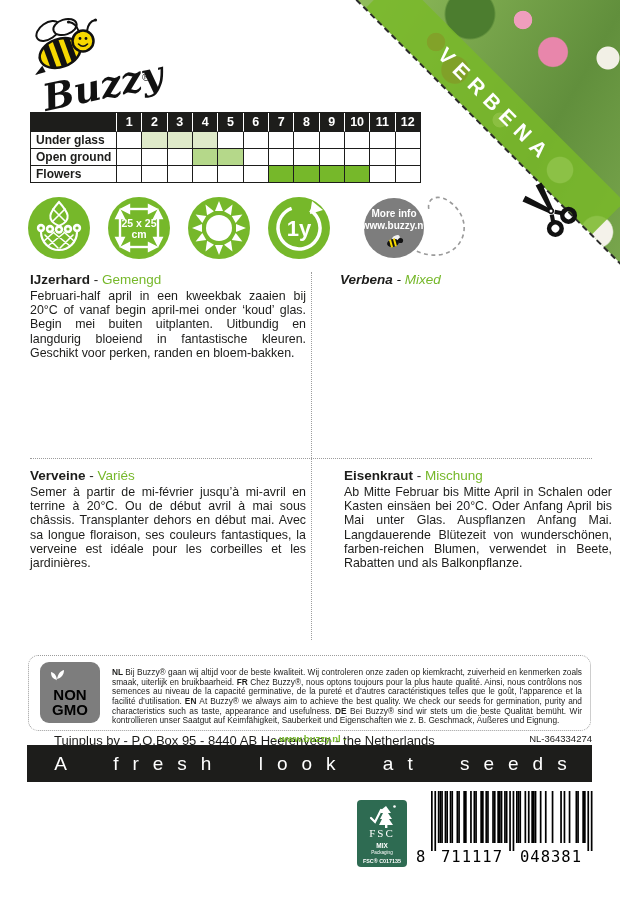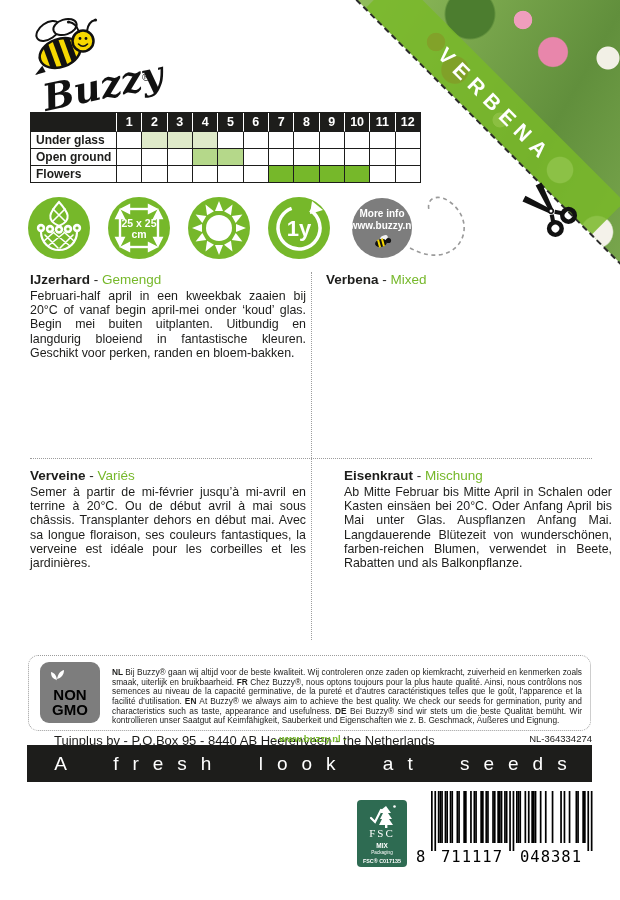--- a/index.html
+++ b/index.html
@@ -43,21 +43,21 @@
        align-items:center;justify-content:center;background:#fff;}
   .cal-head .cal-label{background:#1d1d1b;height:19px;border-right:1px solid #fff;}
   .cal-head .cal-cell{background:#1d1d1b;color:#fff;font-weight:bold;font-size:12.5px;
        height:19px;border-right:1px solid #fff;border-bottom:1px solid #1d1d1b;}
   .cal-head .cal-cell:last-child{border-right:1px solid #1d1d1b;}
 
   
   .circle{position:absolute;width:62px;height:62px;border-radius:50%;background:#76b82a;
           display:flex;flex-direction:column;align-items:center;justify-content:center;}
   .circle.gray{background:#7d7d7d;width:60px;height:60px;color:#fff;font-weight:bold;
-          font-size:10px;line-height:12px;text-align:center;}
+          font-size:10px;line-height:12px;text-align:center;margin-left:12px;}
   .flight{position:absolute;left:398px;top:178px;width:90px;height:95px;}
 
   
   .desc{position:absolute;}
   .desc h3{margin:0 0 2px 0;font-size:13.5px;font-weight:bold;}
   .desc h3 .sep{font-weight:normal;color:#1d1d1b;}
   .desc h3 .variety{font-weight:normal;color:#76b82a;}
   .desc p{margin:0;font-size:12.4px;line-height:14.2px;text-align:justify;}
   .vsep{position:absolute;left:311px;top:272px;height:368px;border-left:1.6px dotted #9c9c9c;}
   .hsep{position:absolute;left:30px;top:458px;width:562px;border-top:1.6px dotted #9c9c9c;}
@@ -298,21 +298,21 @@
       <rect x="6" y="5" width="2" height="8" fill="#f6d800" transform="rotate(-15 9 9)"></rect>
       <rect x="10" y="5" width="2" height="8" fill="#f6d800" transform="rotate(-15 9 9)"></rect>
       <circle cx="16.5" cy="6.5" r="2.6" fill="#111"></circle>
     </svg>
   </div>
 
   <section class="desc" style="left:30px;top:272px;width:276px;">
     <h3><b>IJzerhard</b> <span class="sep">-</span> <span class="variety">Gemengd</span></h3>
     <p>Februari-half april in een kweekbak zaaien bij 20°C of vanaf begin april-mei onder ‘koud’ glas. Begin mei buiten uitplanten. Uitbundig en langdurig bloeiend in fantastische kleuren. Geschikt voor perken, randen en bloem-bakken.</p>
   </section>
-  <section class="desc" style="left:326px;top:272px;width:268px;">
+  <section class="desc" style="left:340px;top:272px;width:268px;font-style:italic;">
     <h3><b>Verbena</b> <span class="sep">-</span> <span class="variety">Mixed</span></h3>
   </section>
   <section class="desc" style="left:30px;top:468px;width:276px;">
     <h3><b>Verveine</b> <span class="sep">-</span> <span class="variety">Variés</span></h3>
     <p>Semer à partir de mi-février jusqu’à mi-avril en terrine à 20°C. Ou de début avril à mai sous châssis. Transplanter dehors en début mai. Avec sa longue floraison, ses couleurs fantastiques, la verveine est idéale pour les corbeilles et les jardinières.</p>
   </section>
   <section class="desc" style="left:344px;top:468px;width:268px;">
     <h3><b>Eisenkraut</b> <span class="sep">-</span> <span class="variety">Mischung</span></h3>
     <p>Ab Mitte Februar bis Mitte April in Schalen oder Kasten einsäen bei 20°C. Oder Anfang April bis Mai unter Glas. Auspflanzen Anfang Mai. Langdauerende Blütezeit von wunderschönen, farben-reichen Blumen, verwendet in Beete, Rabatten und als Balkonpflanze.</p>
   </section>

